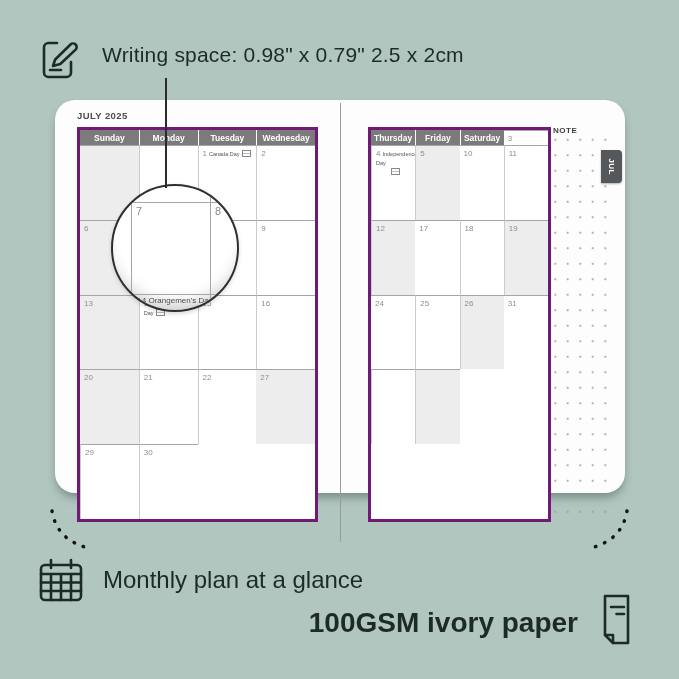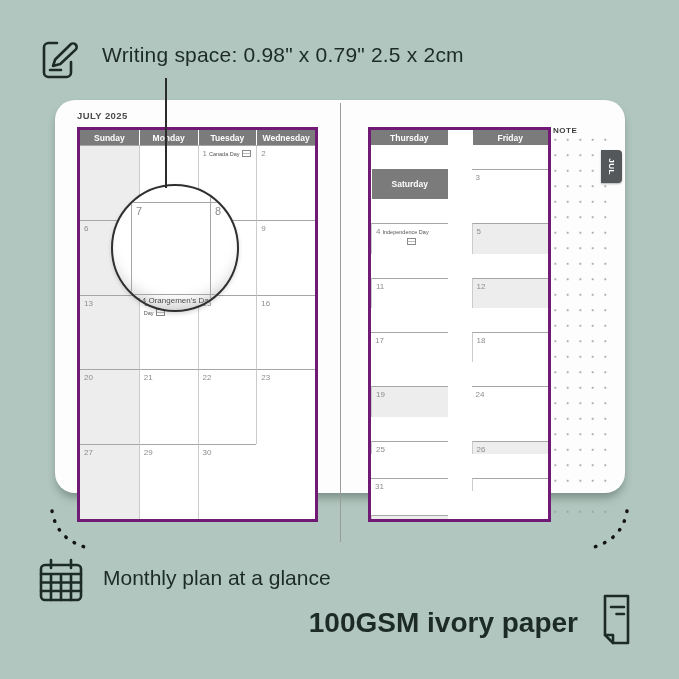--- a/index.html
+++ b/index.html
@@ -85,21 +85,21 @@
   .mag-day{position:absolute;font-size:11px;color:#8d8d8d;}
   .mag-caption{
     position:absolute;left:0;right:0;top:110px;text-align:center;
     font-size:8px;color:#4a4a4a;white-space:nowrap;
   }
 
   
   .corner-arcs{left:0;top:0;width:679px;height:679px;z-index:8;pointer-events:none;}
 
   
-  .bottom-note-1{left:103px;top:566px;font-size:21px;font-weight:500;color:#1d2b26;}
+  .bottom-note-1{left:103px;top:566px;font-size:24px;font-weight:500;color:#1d2b26;}
   .bottom-note-2{right:101px;top:607px;font-size:28px;font-weight:700;color:#1d2b26;}
 </style>
 </head>
 <body>
 
 <div class="abs" style="left:40px;top:35px;width:40px;height:46px;">
   <svg width="40" height="46" viewBox="0 0 40 46">
     <path class="icon-stroke" d="M17 8 H8.5 A4.5 4.5 0 0 0 4 12.5 V37.5 A4.5 4.5 0 0 0 8.5 42 H26.5 A4.5 4.5 0 0 0 31 37.5 V27"></path>
     <path class="icon-stroke" d="M10 35 h11"></path>
     <path class="icon-stroke" d="M13 31 l2.2-6.5 L30.5 9.5 a3.6 3.6 0 0 1 5.1 5.1 L20.3 29 Z"></path>
@@ -126,32 +126,32 @@
       <div class="cell cnotfirst"><span>7</span></div>
       <div class="cell cnotfirst"><span>8</span></div>
       <div class="cell cnotfirst"><span>9</span></div>
       <div class="cell shaded"><span>13</span></div>
       <div class="cell cnotfirst"><span>14</span><span class="holiday">Orangemen's Day</span><span class="flag"></span></div>
       <div class="cell cnotfirst"><span>15</span></div>
       <div class="cell cnotfirst"><span>16</span></div>
       <div class="cell shaded"><span>20</span></div>
       <div class="cell cnotfirst"><span>21</span></div>
       <div class="cell cnotfirst"><span>22</span></div>
-      <div class="cell cnotfirst"><span>23</span></div>
       <div class="cell shaded"><span>27</span></div>
       <div class="cell cnotfirst"><span>29</span></div>
       <div class="cell cnotfirst"><span>30</span></div>
     </div>
-  <div class="abs cal-grid cal-right" id="right-grid" style="grid-template-columns: repeat(2, 1fr); gap: 24px;">
+  <div class="abs cal-grid cal-right" id="right-grid" style="grid-template-columns: repeat(4, 1fr);">
       <div class="hdr">Thursday</div>
       <div class="hdr">Friday</div>
       <div class="hdr">Saturday</div>
       <div class="cell"><span>3</span></div>
       <div class="cell cnotfirst"><span>4</span><span class="holiday">Independence Day</span><span class="flag below"></span></div>
       <div class="cell cnotfirst shaded"><span>5</span></div>
+      <div class="cell"><span>10</span></div>
       <div class="cell cnotfirst"><span>11</span></div>
       <div class="cell cnotfirst shaded"><span>12</span></div>
       <div class="cell"><span>17</span></div>
       <div class="cell cnotfirst"><span>18</span></div>
       <div class="cell cnotfirst shaded"><span>19</span></div>
       <div class="cell"><span>24</span></div>
       <div class="cell cnotfirst"><span>25</span></div>
       <div class="cell cnotfirst shaded"><span>26</span></div>
       <div class="cell"><span>31</span></div>
       <div class="cell cnotfirst"></div>

